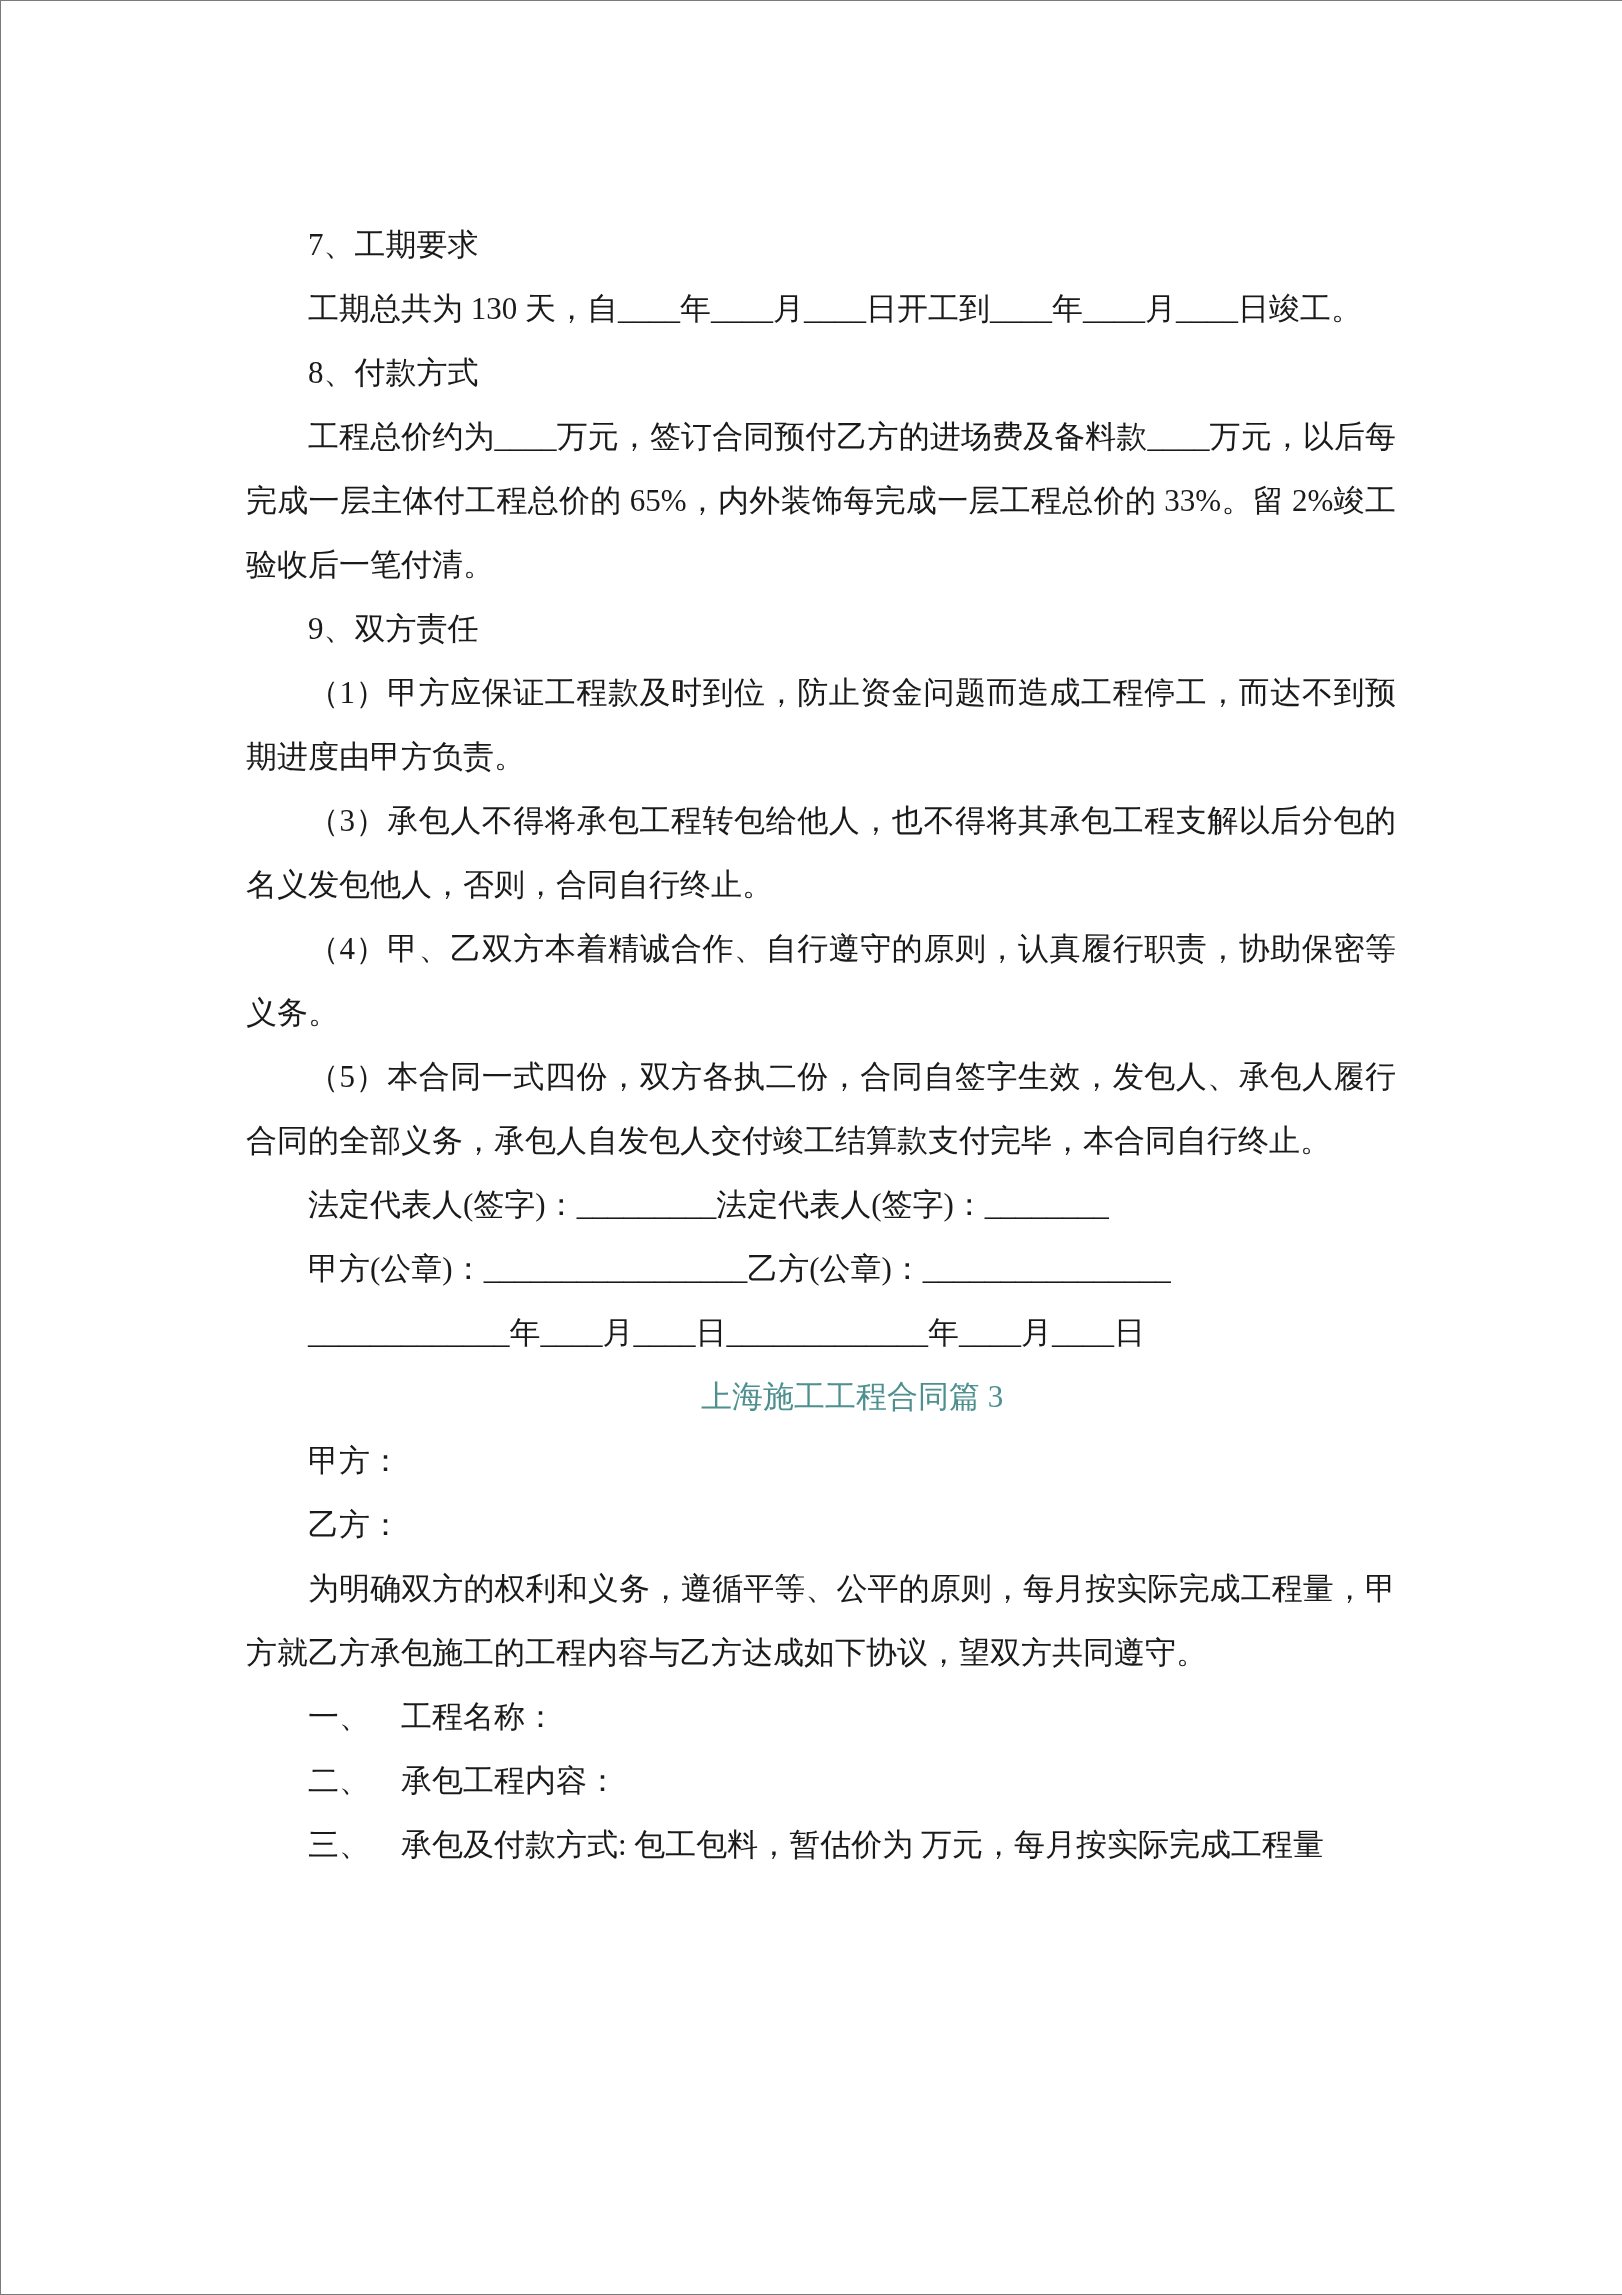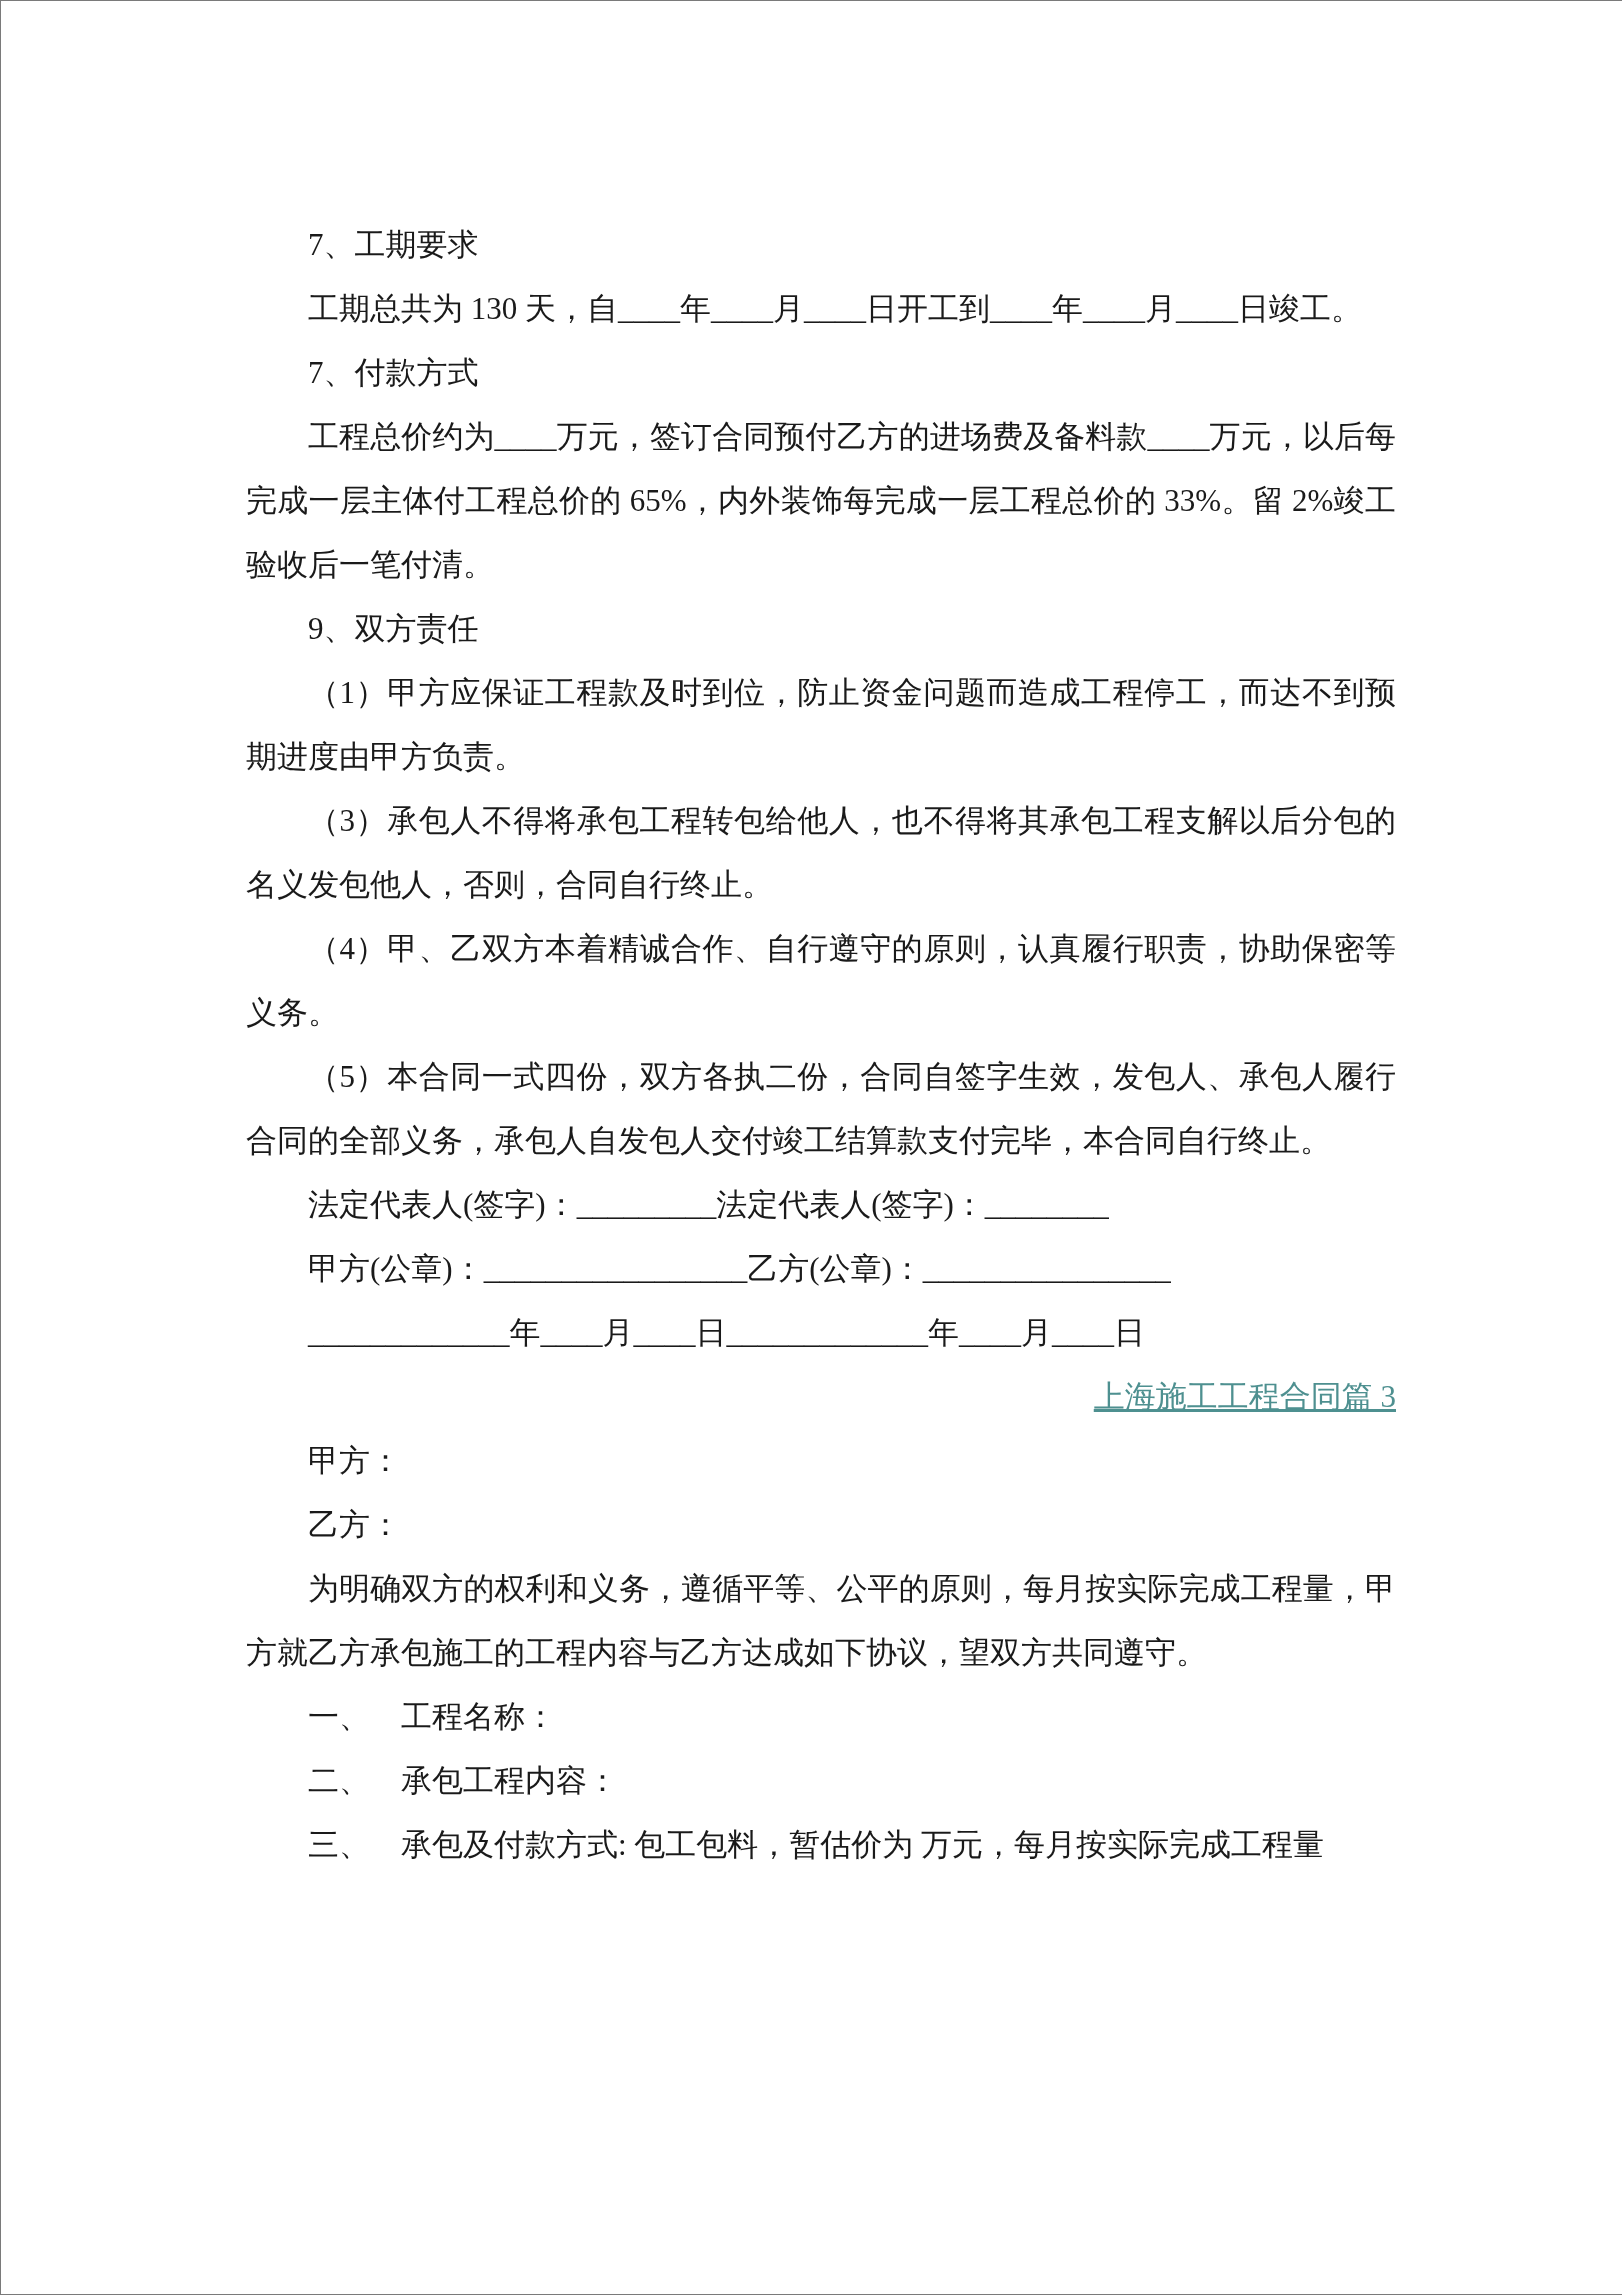--- a/index.html
+++ b/index.html
@@ -43,35 +43,34 @@
     text-align: justify;
     word-break: break-all;
     overflow-wrap: break-word;
   }
   .content p.sig {
     text-align: left;
     white-space: nowrap;
   }
   .content p.heading {
     color: var(--accent);
-    text-align: right;
-    text-decoration: underline;
+    text-align: center;
   }
   .content p.plain {
     text-align: left;
   }
 </style>
 </head>
 <body>
 
 <div class="page">
   <div class="content">
     <p>7、工期要求</p>
     <p>工期总共为 130 天，自____年____月____日开工到____年____月____日竣工。</p>
-    <p>7、付款方式</p>
+    <p>8、付款方式</p>
     <p>工程总价约为____万元，签订合同预付乙方的进场费及备料款____万元，以后每完成一层主体付工程总价的 65%，内外装饰每完成一层工程总价的 33%。留 2%竣工验收后一笔付清。</p>
     <p>9、双方责任</p>
     <p>（1）甲方应保证工程款及时到位，防止资金问题而造成工程停工，而达不到预期进度由甲方负责。</p>
     <p>（3）承包人不得将承包工程转包给他人，也不得将其承包工程支解以后分包的名义发包他人，否则，合同自行终止。</p>
     <p>（4）甲、乙双方本着精诚合作、自行遵守的原则，认真履行职责，协助保密等义务。</p>
     <p>（5）本合同一式四份，双方各执二份，合同自签字生效，发包人、承包人履行合同的全部义务，承包人自发包人交付竣工结算款支付完毕，本合同自行终止。</p>
     <p class="sig">法定代表人(签字)：_________法定代表人(签字)：________</p>
     <p class="sig">甲方(公章)：_________________乙方(公章)：________________</p>
     <p class="sig">_____________年____月____日_____________年____月____日</p>
     <p class="heading">上海施工工程合同篇 3</p>

